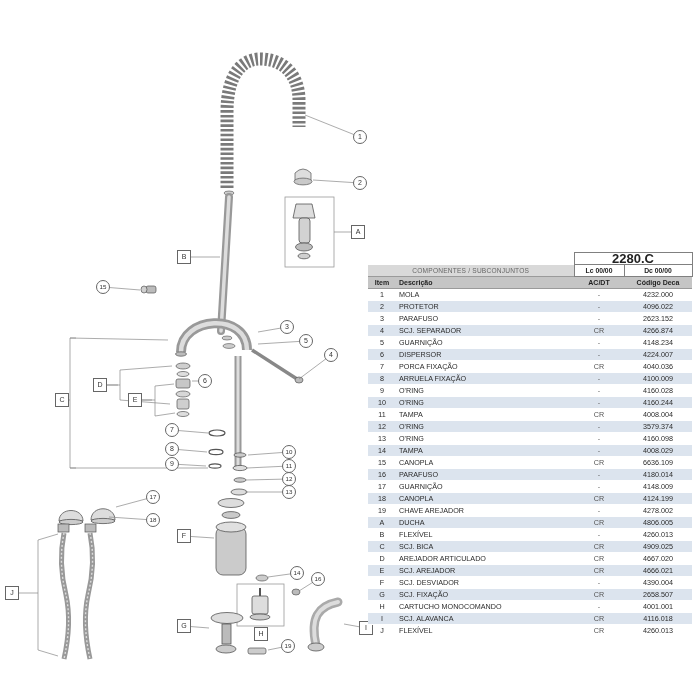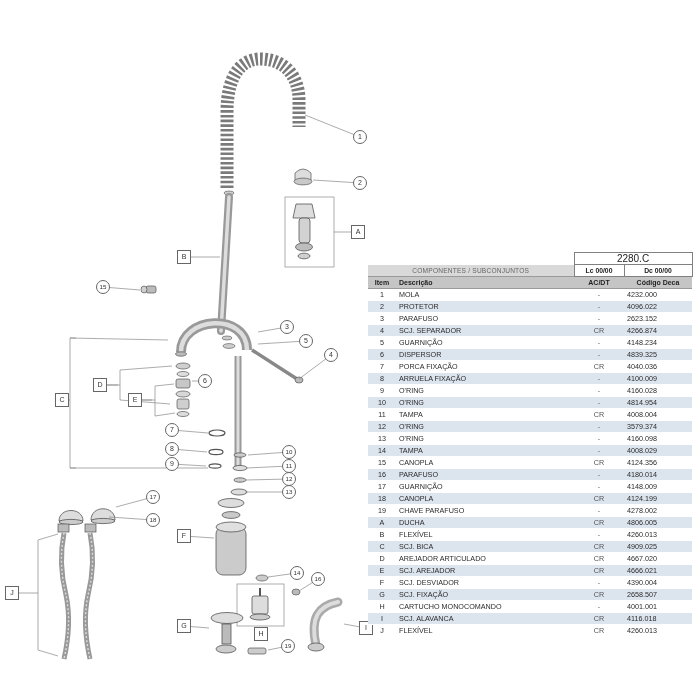--- a/index.html
+++ b/index.html
@@ -9,38 +9,38 @@
   .table-wrap{position:absolute;left:368px;top:252px;width:324px;}
   table.parts{border-collapse:collapse;width:100%;table-layout:fixed;
               font-family:"Liberation Sans", sans-serif;font-size:7.2px;color:#2b2b2b;}
   table.parts col.c-item{width:28px;}
   table.parts col.c-desc{width:178px;}
   table.parts col.c-acdt{width:50px;}
   table.parts col.c-cod{width:68px;}
   table.parts td, table.parts th{padding:1px 3px;height:9px;line-height:9px;overflow:hidden;
               white-space:nowrap;font-weight:normal;}
   tr.code-row td.blank{background:transparent;}
-  tr.code-row td.code-box{border:1px solid #808080;background:#fff;font-weight:normal;
-              text-align:center;font-size:10px;color:#222;}
+  tr.code-row td.code-box{border:1px solid #808080;background:#fff;font-weight:bold;
+              text-align:center;font-size:13px;color:#222;}
   tr.group-row td.group-hdr{background:#d9d9d9;color:#666;text-align:center;font-size:6.6px;
               letter-spacing:.2px;}
   tr.group-row td.lcdc{border:1px solid #808080;background:#fff;text-align:center;
               font-weight:bold;font-size:6.8px;color:#222;}
   tr.cols-row th{background:#c5c5c5;color:#1f1f1f;font-weight:bold;font-size:7px;
               border-top:1px solid #9a9a9a;border-bottom:1px solid #9a9a9a;}
   tr.cols-row th.h-item{text-align:center;}
   tr.cols-row th.h-desc{text-align:left;}
   tr.cols-row th.h-acdt{text-align:center;}
   tr.cols-row th.h-cod{text-align:center;}
   tbody tr{border-bottom:1px solid #fff;}
   tbody tr:nth-child(even){background:#dce4ee;}
   tbody td.c0{text-align:center;}
   tbody td.c1{text-align:left;}
   tbody td.c2{text-align:center;color:#555;}
-  tbody td.c3{}
+  tbody td.c3{text-align:center;}
 </style>
 </head>
 <body>
 
 <div class="page">
 
   <div class="diagram-wrap">
     <svg width="380" height="700" viewBox="0 0 380 700" xmlns="http://www.w3.org/2000/svg">
 
       <g>
@@ -322,21 +322,21 @@
           <tr>
             <td class="c0">5</td>
             <td class="c1">GUARNIÇÃO</td>
             <td class="c2">-</td>
             <td class="c3">4148.234</td>
           </tr>
           <tr>
             <td class="c0">6</td>
             <td class="c1">DISPERSOR</td>
             <td class="c2">-</td>
-            <td class="c3">4839.325</td>
+            <td class="c3">4224.007</td>
           </tr>
           <tr>
             <td class="c0">7</td>
             <td class="c1">PORCA FIXAÇÃO</td>
             <td class="c2">CR</td>
             <td class="c3">4040.036</td>
           </tr>
           <tr>
             <td class="c0">8</td>
             <td class="c1">ARRUELA FIXAÇÃO</td>
@@ -346,21 +346,21 @@
           <tr>
             <td class="c0">9</td>
             <td class="c1">O'RING</td>
             <td class="c2">-</td>
             <td class="c3">4160.028</td>
           </tr>
           <tr>
             <td class="c0">10</td>
             <td class="c1">O'RING</td>
             <td class="c2">-</td>
-            <td class="c3">4814.954</td>
+            <td class="c3">4160.244</td>
           </tr>
           <tr>
             <td class="c0">11</td>
             <td class="c1">TAMPA</td>
             <td class="c2">CR</td>
             <td class="c3">4008.004</td>
           </tr>
           <tr>
             <td class="c0">12</td>
             <td class="c1">O'RING</td>
@@ -376,21 +376,21 @@
           <tr>
             <td class="c0">14</td>
             <td class="c1">TAMPA</td>
             <td class="c2">-</td>
             <td class="c3">4008.029</td>
           </tr>
           <tr>
             <td class="c0">15</td>
             <td class="c1">CANOPLA</td>
             <td class="c2">CR</td>
-            <td class="c3">4124.356</td>
+            <td class="c3">6636.109</td>
           </tr>
           <tr>
             <td class="c0">16</td>
             <td class="c1">PARAFUSO</td>
             <td class="c2">-</td>
             <td class="c3">4180.014</td>
           </tr>
           <tr>
             <td class="c0">17</td>
             <td class="c1">GUARNIÇÃO</td>
@@ -398,21 +398,21 @@
             <td class="c3">4148.009</td>
           </tr>
           <tr>
             <td class="c0">18</td>
             <td class="c1">CANOPLA</td>
             <td class="c2">CR</td>
             <td class="c3">4124.199</td>
           </tr>
           <tr>
             <td class="c0">19</td>
-            <td class="c1">CHAVE PARAFUSO</td>
+            <td class="c1">CHAVE AREJADOR</td>
             <td class="c2">-</td>
             <td class="c3">4278.002</td>
           </tr>
           <tr>
             <td class="c0">A</td>
             <td class="c1">DUCHA</td>
             <td class="c2">CR</td>
             <td class="c3">4806.005</td>
           </tr>
           <tr>

